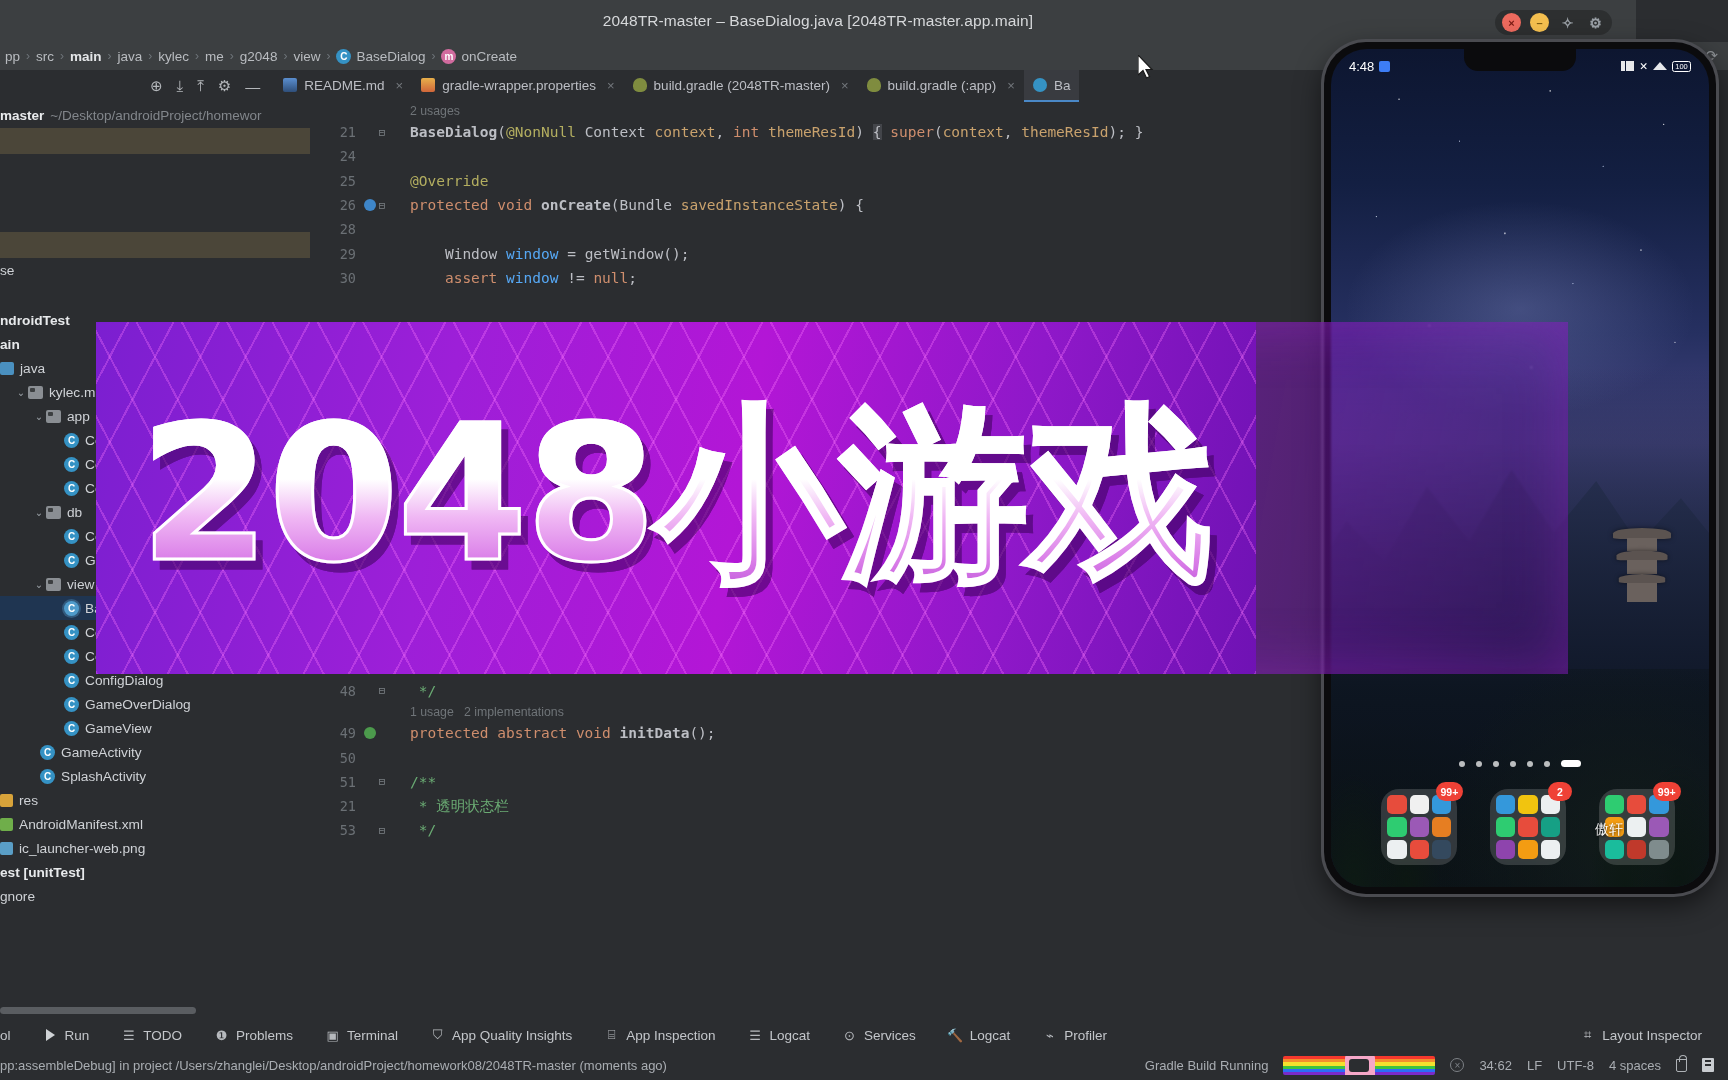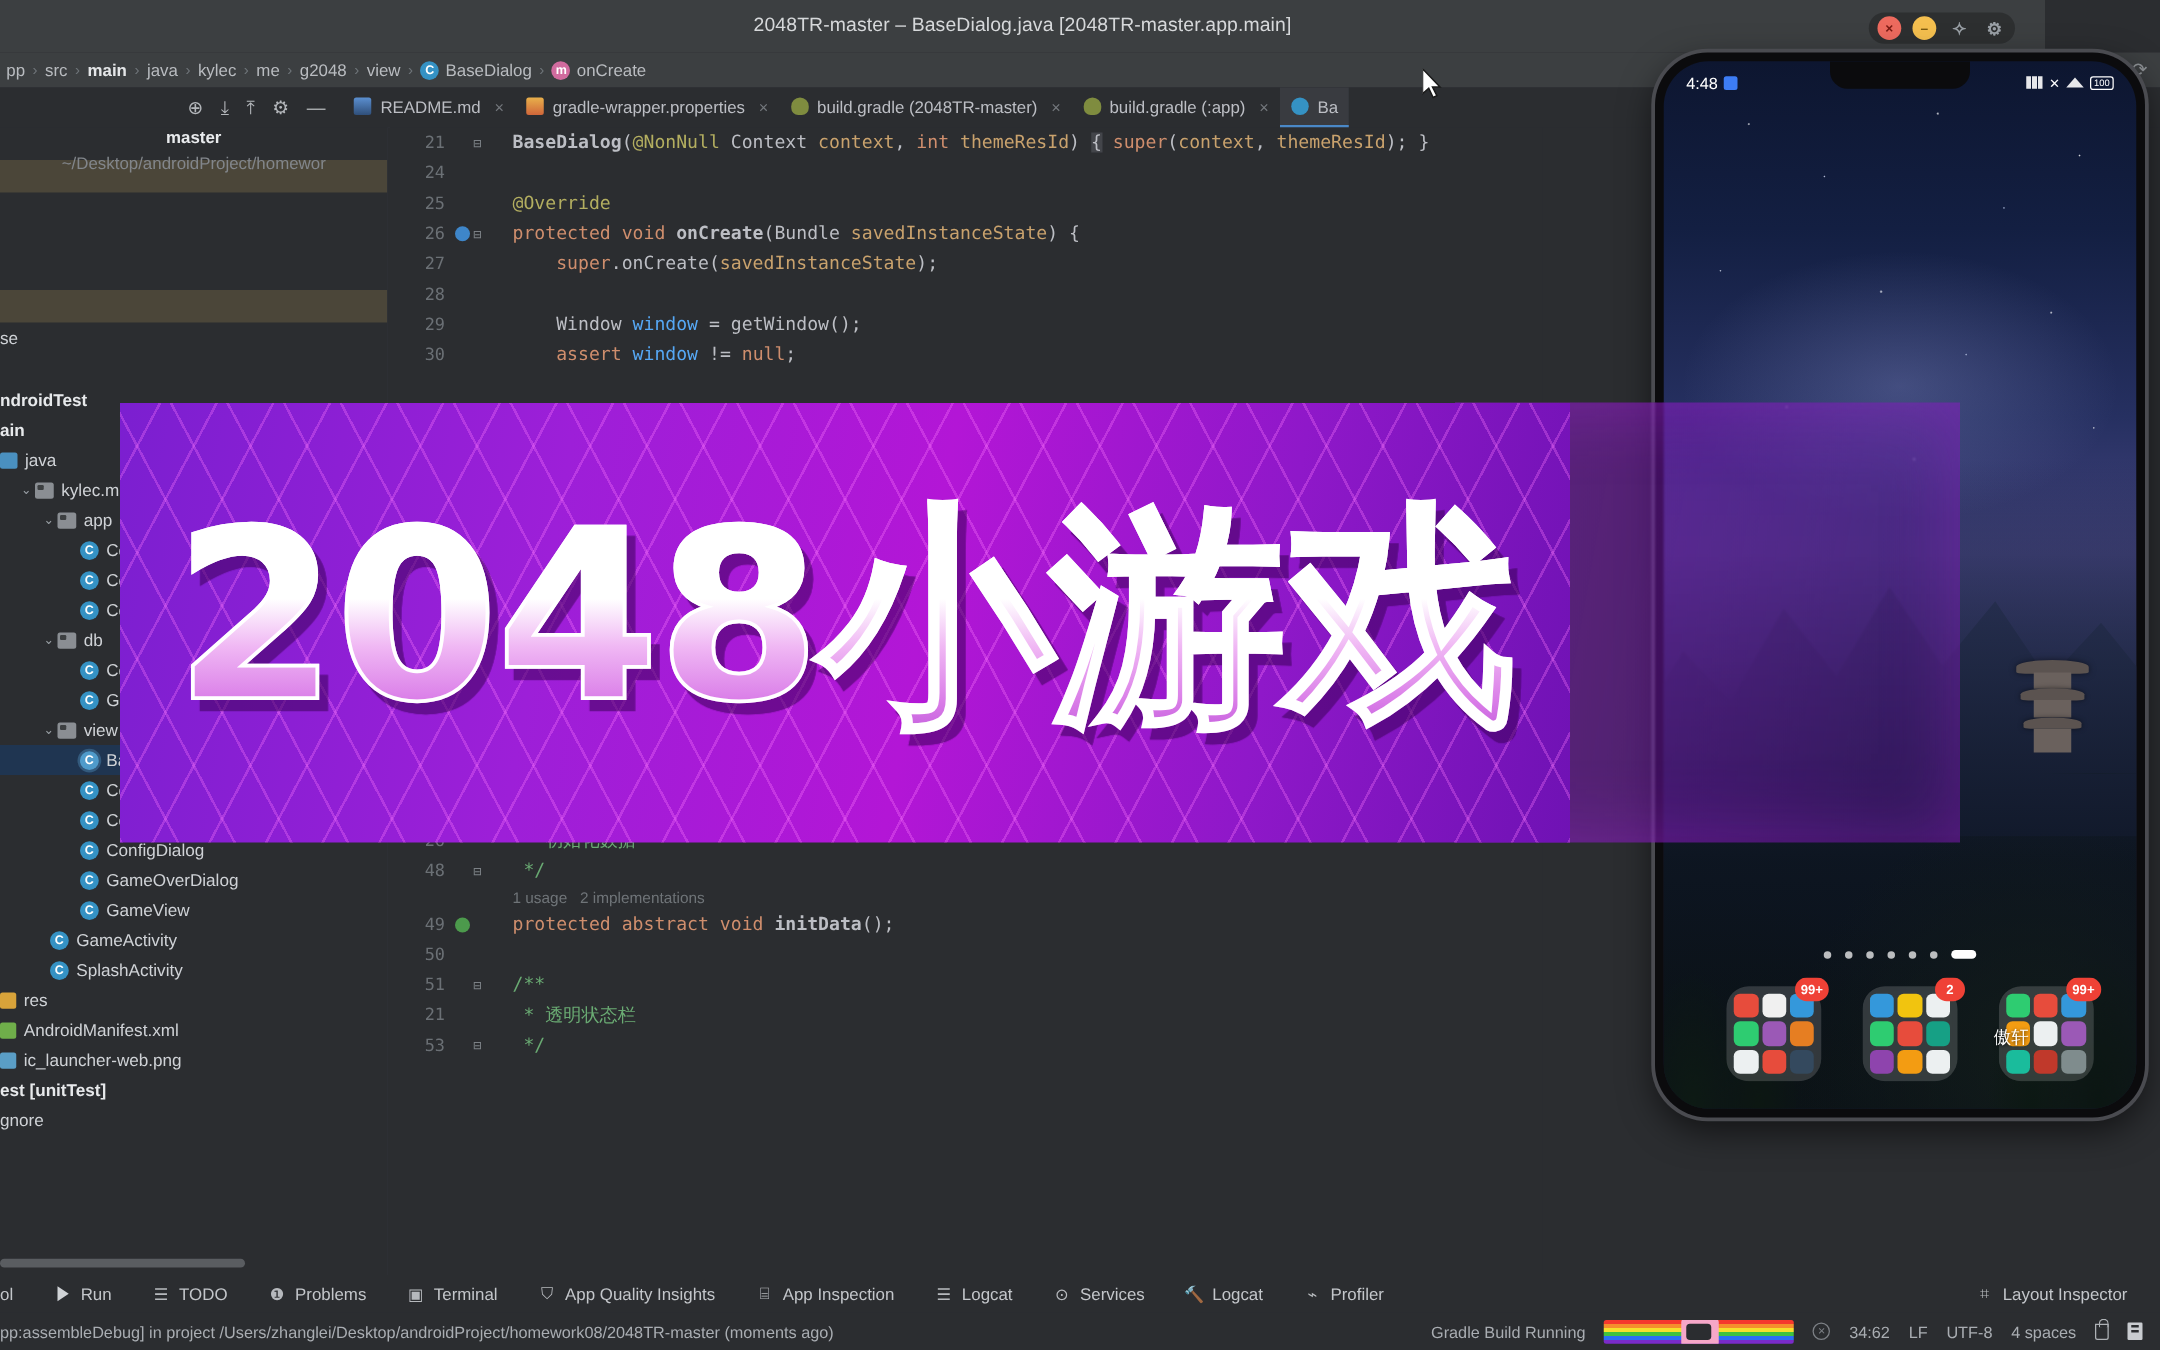--- a/index.html
+++ b/index.html
@@ -60,21 +60,21 @@
   .ti { width:14px;height:14px;border-radius:2px;display:inline-block; }
   .ti.md{background:linear-gradient(#5b8fd0,#2f4f7a);}
   .ti.gw{background:linear-gradient(#e8b04b,#d0663a);}
   .ti.gr{background:#7f8c3f; border-radius:50% 50% 40% 40%;}
   .ti.cl{background:#3592c4;border-radius:50%;}
 
   
   .sidebar { position:absolute; left:0; top:102px; width:310px; bottom:60px;
              background:#2b2d30; overflow:hidden; }
   .projroot { display:flex; align-items:center; gap:6px; height:26px; padding-left:0px;
-              font-size:13.5px; white-space:nowrap;flex-direction:column; }
+              font-size:13.5px; white-space:nowrap; }
   .projroot b{color:#e9ebed;}
   .projroot span.path{color:#82868b;}
   .strip { height:26px; background:#4b4639; }
   .blank { height:26px; }
   .trow { display:flex; align-items:center; height:24px; font-size:13.7px;
           color:#cfd2d6; white-space:nowrap; }
   .trow.sel { background:#1f3551; }
   .chev { width:14px; color:#9aa0a6; font-size:10px; flex:none; text-align:center;}
   .fico { width:15px;height:13px;background:#8a8e93;border-radius:2px;margin-right:6px;flex:none;position:relative;}
   .fico:after{content:"";position:absolute;left:2px;top:2px;width:5px;height:4px;background:#3c3f41;border-radius:1px;}
@@ -445,20 +445,23 @@
         <span>gnore</span>
       </div>
       <div class="hscroll"></div>
     </div>
 
     <div class="vsplit"></div>
 
     <div class="editor">
       <div class="codearea">
 
+        <div class="ln" style="height:18px">
+          <span class="hint" style="position:static;padding-left:100px">2 usages</span>
+        </div>
 
         <div class="ln">
           <span class="lnum">21</span>
           <span class="fold">⊟</span>
           <span class="code"><span class="fnb">BaseDialog</span><span class="pm">(</span><span class="an">@NonNull</span> <span class="ty">Context</span> <span class="pn">context</span><span class="pm">,</span> <span class="k">int</span> <span class="pn">themeResId</span><span class="pm">)</span> <span class="sel">{</span> <span class="k">super</span><span class="pm">(</span><span class="pn">context</span><span class="pm">,</span> <span class="pn">themeResId</span><span class="pm">); }</span></span>
         </div>
 
         <div class="ln">
           <span class="lnum">24</span>
         </div>
@@ -468,24 +471,20 @@
           <span class="code an">@Override</span>
         </div>
 
         <div class="ln">
           <span class="lnum">26</span>
           <span class="gmark o"></span>
           <span class="fold">⊟</span>
           <span class="code"><span class="k">protected</span> <span class="k">void</span> <span class="fnb">onCreate</span><span class="pm">(</span><span class="ty">Bundle</span> <span class="pn">savedInstanceState</span><span class="pm">) {</span></span>
         </div>
 
-        <div class="ln">
-          <span class="lnum">27</span>
-          <span class="code">    <span class="k">super</span><span class="pm">.</span><span class="ty">onCreate</span><span class="pm">(</span><span class="pn">savedInstanceState</span><span class="pm">);</span></span>
-        </div>
 
         <div class="ln">
           <span class="lnum">28</span>
         </div>
 
         <div class="ln">
           <span class="lnum">29</span>
           <span class="code">    <span class="ty">Window</span> <span class="fn">window</span> <span class="pm">=</span> <span class="ty">getWindow</span><span class="pm">();</span></span>
         </div>
 

